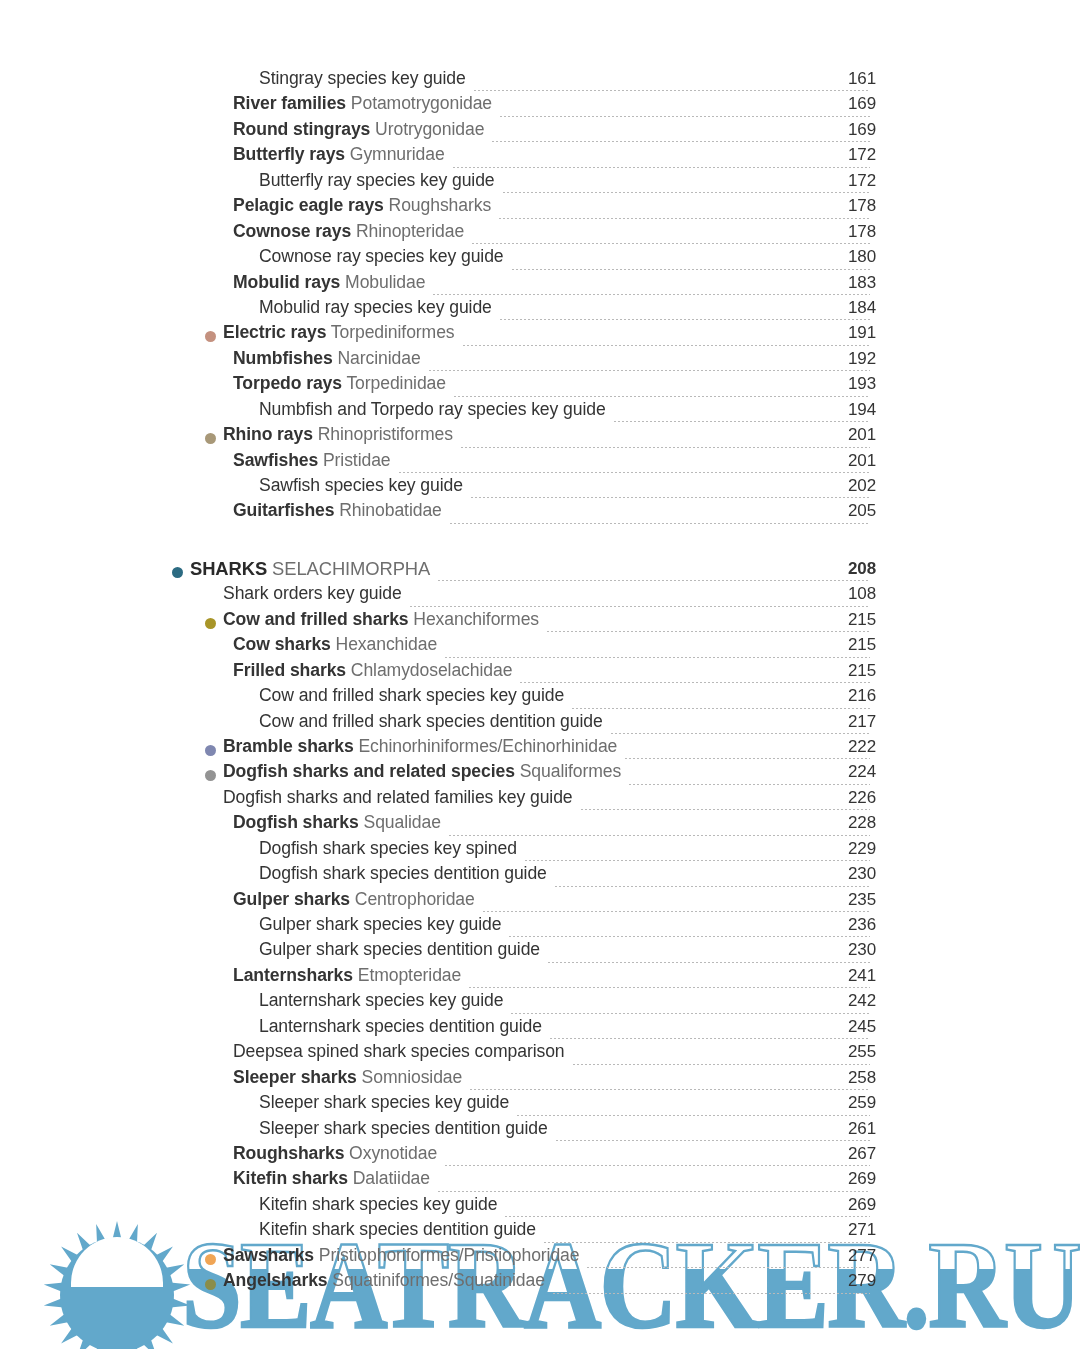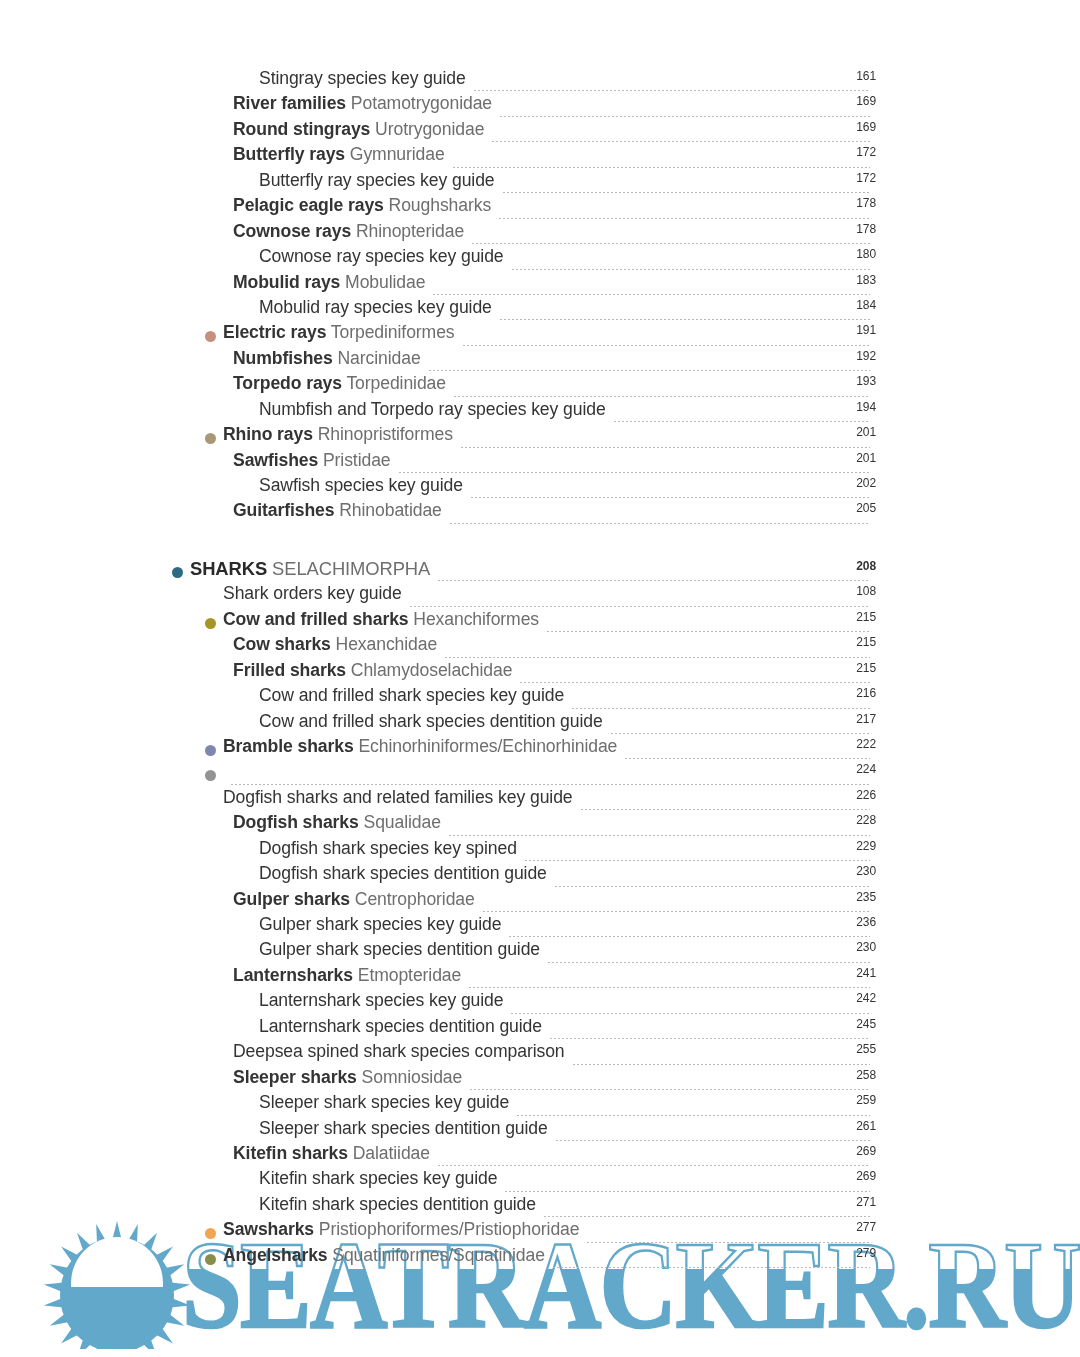--- a/index.html
+++ b/index.html
@@ -70,21 +70,21 @@
     background-size: 4px 1px;
     background-repeat: repeat-x;
     background-position: 0 0;
   }
   .pageno {
     position: absolute;
     right: 204px;
     top: 0;
     width: 60px;
     text-align: right;
-    font-size: 12px;
+    font-size: 17px;
     line-height: 1;
     color: #343434;
     letter-spacing: -0.1px;
   }
 
   
   .lvl-top   { padding-left: 190px; margin-top: 32px; }   
   .lvl-order { padding-left: 223px; }   
   .lvl-guide1{ padding-left: 223px; }   
   .lvl-fam   { padding-left: 233px; }   
@@ -288,20 +288,21 @@
         <span class="pageno">217</span>
       </div>
       <div class="toc-row lvl-order bold">
         <span class="bullet" style="background: rgb(127, 135, 176);"></span>
         <span class="row-text"><span class="nm">Bramble sharks</span><span class="sci"> Echinorhiniformes/Echinorhinidae</span></span>
         <span class="leader"></span>
         <span class="pageno">222</span>
       </div>
       <div class="toc-row lvl-order bold">
         <span class="bullet" style="background: rgb(147, 147, 147);"></span>
+        <span class="row-text"><span class="nm">Dogfish sharks and related species</span><span class="sci"> Squaliformes</span></span>
         <span class="leader"></span>
         <span class="pageno">224</span>
       </div>
       <div class="toc-row lvl-guide1">
         <span class="row-text"><span class="nm">Dogfish sharks and related families key guide</span></span>
         <span class="leader"></span>
         <span class="pageno">226</span>
       </div>
       <div class="toc-row lvl-fam bold">
         <span class="row-text"><span class="nm">Dogfish sharks</span><span class="sci"> Squalidae</span></span>
@@ -362,20 +363,25 @@
         <span class="row-text"><span class="nm">Sleeper shark species key guide</span></span>
         <span class="leader"></span>
         <span class="pageno">259</span>
       </div>
       <div class="toc-row lvl-sub">
         <span class="row-text"><span class="nm">Sleeper shark species dentition guide</span></span>
         <span class="leader"></span>
         <span class="pageno">261</span>
       </div>
       <div class="toc-row lvl-fam bold">
+        <span class="row-text"><span class="nm">Roughsharks</span><span class="sci"> Oxynotidae</span></span>
+        <span class="leader"></span>
+        <span class="pageno">267</span>
+      </div>
+      <div class="toc-row lvl-fam bold">
         <span class="row-text"><span class="nm">Kitefin sharks</span><span class="sci"> Dalatiidae</span></span>
         <span class="leader"></span>
         <span class="pageno">269</span>
       </div>
       <div class="toc-row lvl-sub">
         <span class="row-text"><span class="nm">Kitefin shark species key guide</span></span>
         <span class="leader"></span>
         <span class="pageno">269</span>
       </div>
       <div class="toc-row lvl-sub">

